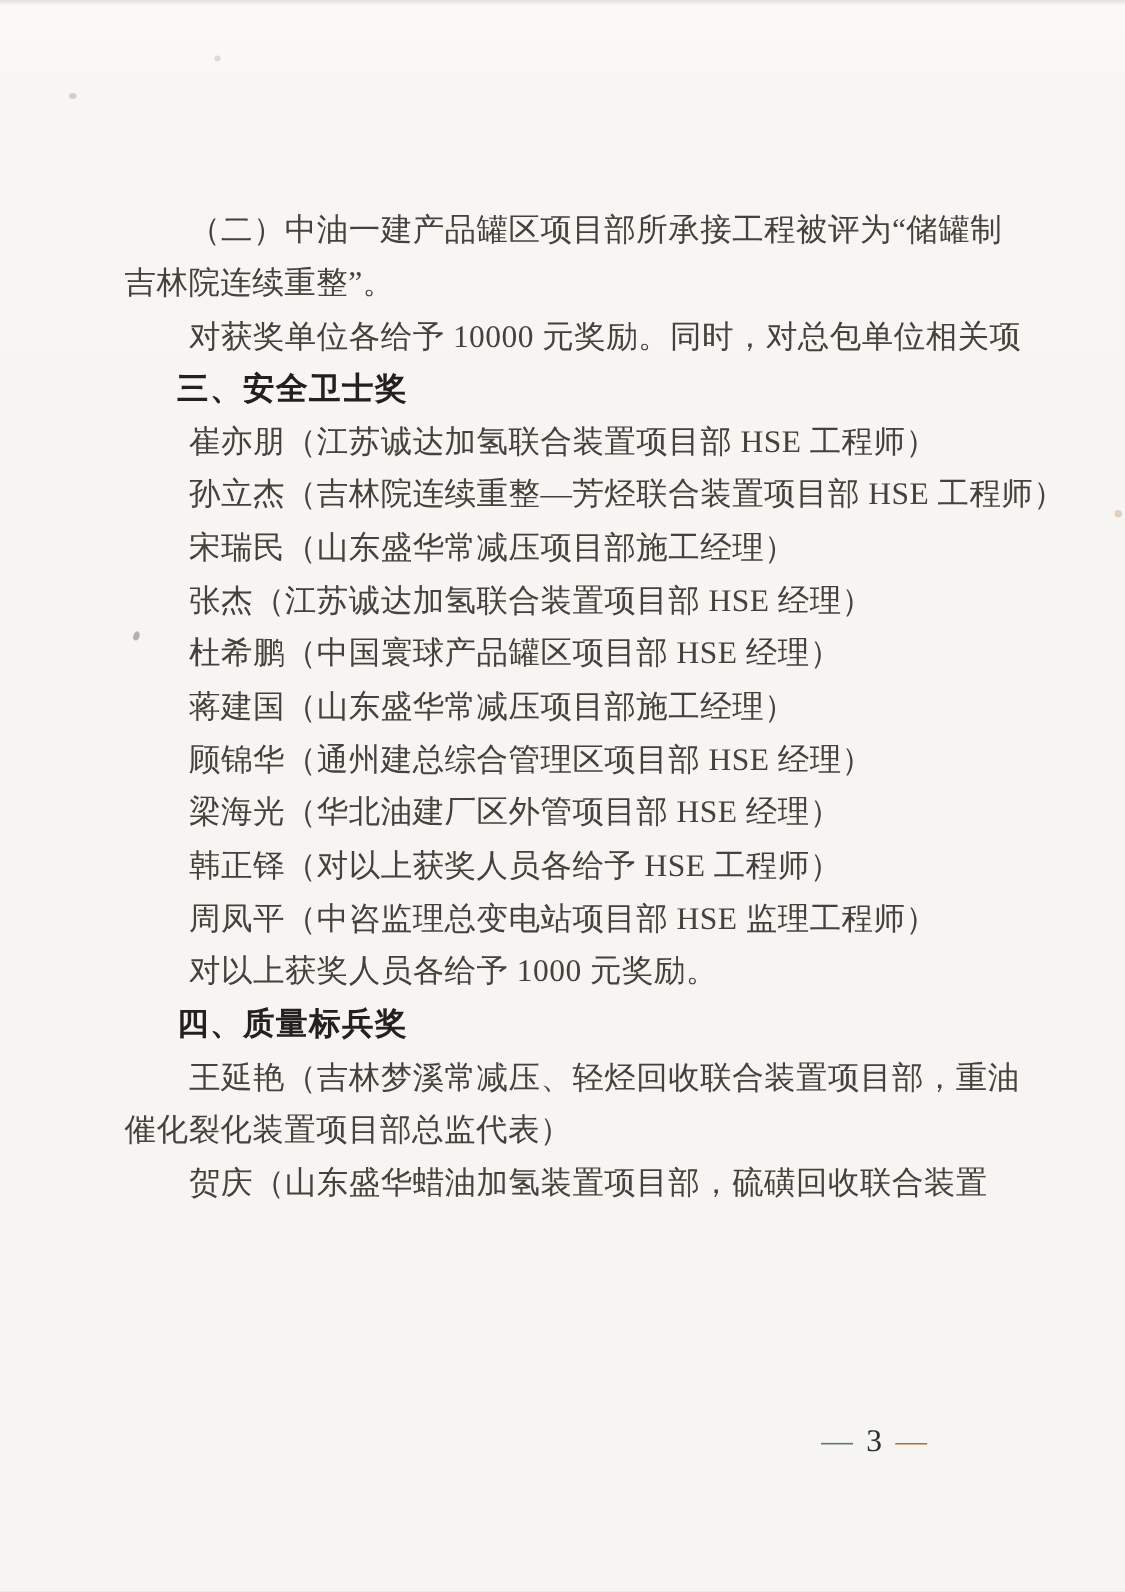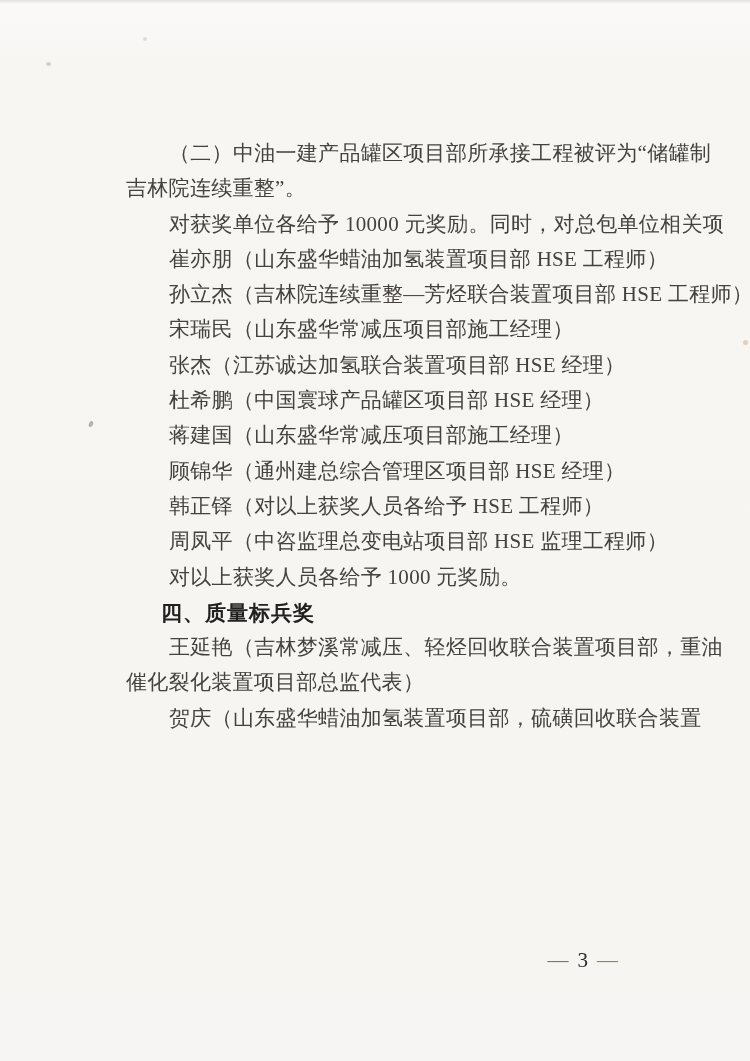--- a/index.html
+++ b/index.html
@@ -21,21 +21,20 @@
     position: absolute;
     top: 0; left: 0; right: 0;
     height: 4px;
     background: linear-gradient(180deg, rgba(120,120,125,0.18), rgba(255,255,255,0));
   }
   .content {
     position: absolute;
     left: 83px;
     top: 136px;
     width: 592px;
-    margin-left: 43px;
   }
   .line {
     font-size: 21px;
     line-height: 35.3px;
     height: 35.3px;
     color: #45413c;
     letter-spacing: 0.3px;
     white-space: nowrap;
   }
   .line.indent {
@@ -80,27 +79,29 @@
 </head>
 <body>
 
 <div class="page">
   <div class="scan-edge"></div>
 
   <div class="content">
     <div class="line indent">（二）中油一建产品罐区项目部所承接工程被评为“储罐制</div>
     <div class="line flush">吉林院连续重整”。</div>
     <div class="line indent">对获奖单位各给予 10000 元奖励。同时，对总包单位相关项</div>
-    <div class="line indent">崔亦朋（山东盛华蜡油加氢装置项目部 HSE 工程师）</div>
+    <div class="line heading">三、安全卫士奖</div>
+    <div class="line indent">崔亦朋（江苏诚达加氢联合装置项目部 HSE 工程师）</div>
     <div class="line indent">孙立杰（吉林院连续重整—芳烃联合装置项目部 HSE 工程师）</div>
     <div class="line indent">宋瑞民（山东盛华常减压项目部施工经理）</div>
     <div class="line indent">张杰（江苏诚达加氢联合装置项目部 HSE 经理）</div>
     <div class="line indent">杜希鹏（中国寰球产品罐区项目部 HSE 经理）</div>
     <div class="line indent">蒋建国（山东盛华常减压项目部施工经理）</div>
     <div class="line indent">顾锦华（通州建总综合管理区项目部 HSE 经理）</div>
+    <div class="line indent">梁海光（华北油建厂区外管项目部 HSE 经理）</div>
     <div class="line indent">韩正铎（对以上获奖人员各给予 HSE 工程师）</div>
     <div class="line indent">周凤平（中咨监理总变电站项目部 HSE 监理工程师）</div>
     <div class="line indent">对以上获奖人员各给予 1000 元奖励。</div>
     <div class="line heading">四、质量标兵奖</div>
     <div class="line indent">王延艳（吉林梦溪常减压、轻烃回收联合装置项目部，重油</div>
     <div class="line flush">催化裂化装置项目部总监代表）</div>
     <div class="line indent">贺庆（山东盛华蜡油加氢装置项目部，硫磺回收联合装置</div>
   </div>
 
   <div class="footer">

